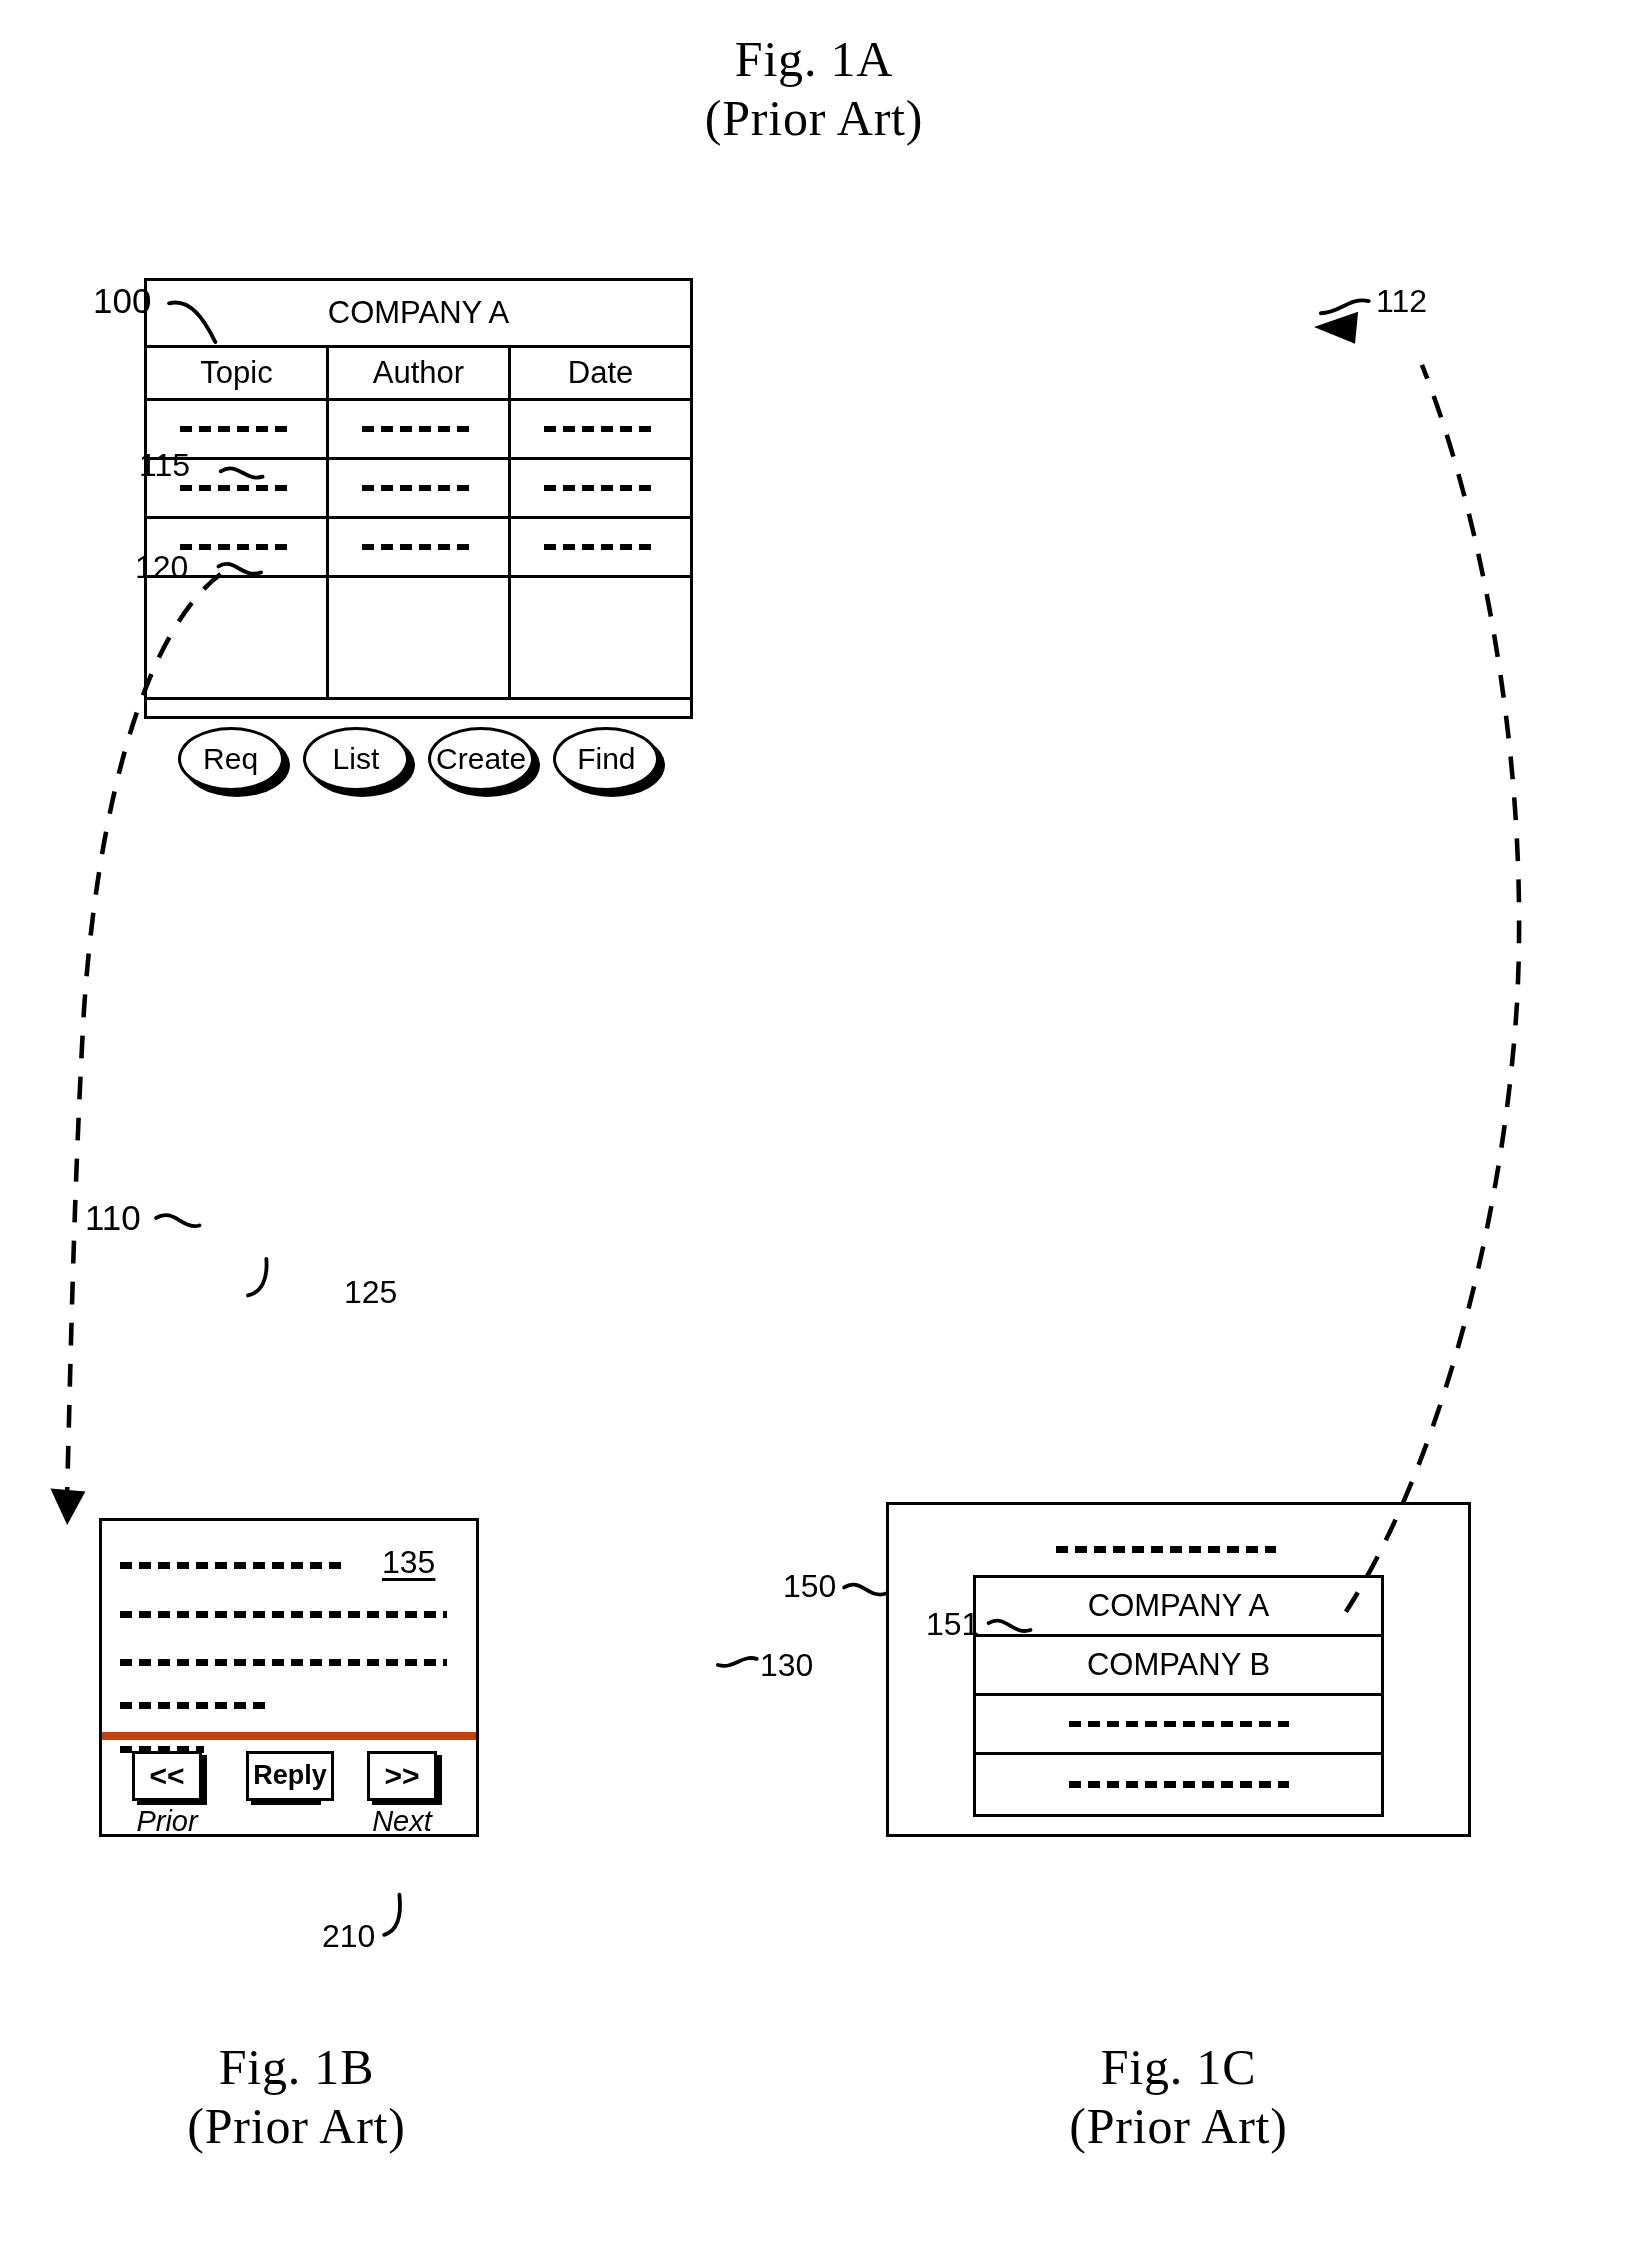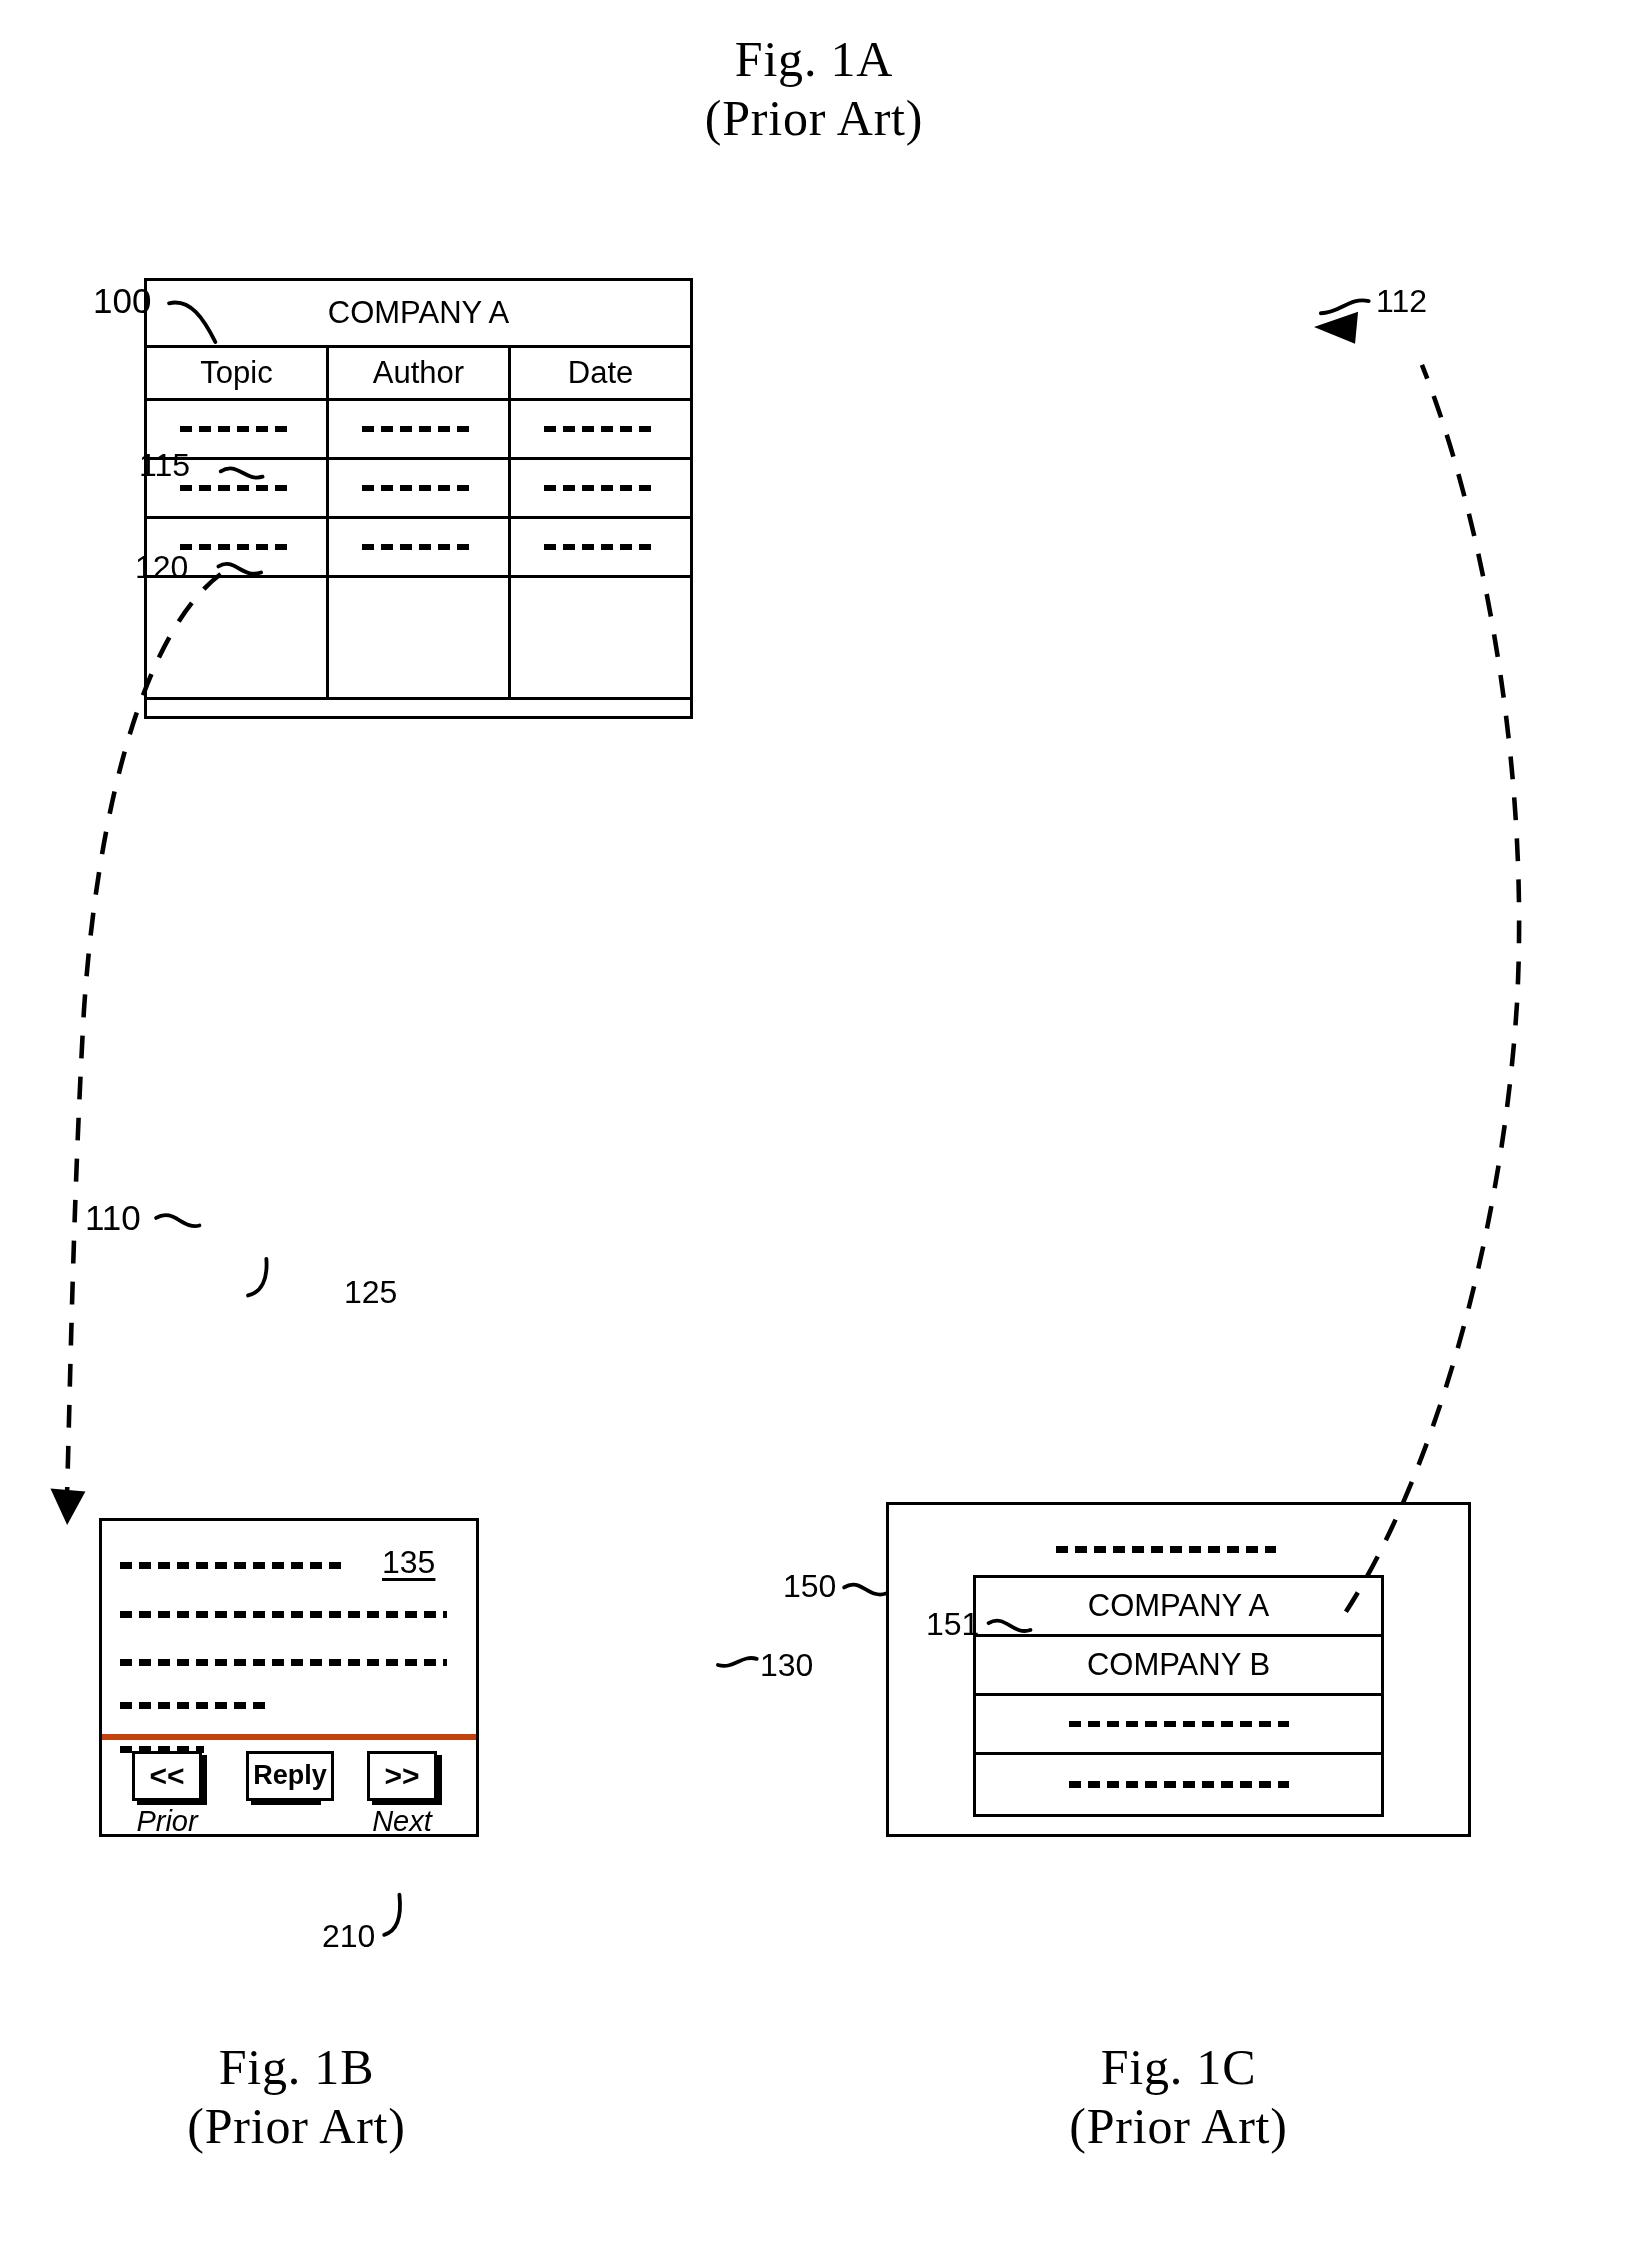--- a/index.html
+++ b/index.html
@@ -133,21 +133,21 @@
 
   
   #fig1b-window {
     left: 99px; top: 1518px;
     width: 380px; height: 319px;
     border: 3px solid #000;
     box-sizing: border-box;
   }
   #fig1b-body {
     height: 219px;
-    border-bottom: 6px solid #c2410c;
+    border-bottom: 8px solid #c2410c;
     position: relative;
     box-sizing: border-box;
     padding: 0;
   }
   .b-line { position: absolute; height: 6.8px;
     background-image: repeating-linear-gradient(to right,
       #000 0px, #000 12px, transparent 12px, transparent 19px);
   }
   #label-135 {
     position: absolute;
@@ -266,20 +266,38 @@
         <div class="dashline dl-cell"></div>
       </div>
   </div>
 
   <div class="row-blank">
     <div class="cell"></div>
     <div class="cell"></div>
     <div class="cell"></div>
   </div>
 
+  <div class="btn-row">
+    <div class="oval-btn">
+      <div class="shadow"></div>
+      <div class="face">Req</div>
+    </div>
+    <div class="oval-btn">
+      <div class="shadow"></div>
+      <div class="face">List</div>
+    </div>
+    <div class="oval-btn">
+      <div class="shadow"></div>
+      <div class="face">Create</div>
+    </div>
+    <div class="oval-btn">
+      <div class="shadow"></div>
+      <div class="face">Find</div>
+    </div>
+  </div>
 </div>
 
 <div class="abs ref bold" style="left:93px; top:281px;">100</div>
 <div class="abs ref" style="left:1376px; top:283px;">112</div>
 <div class="abs ref" style="left:139px; top:447px;">115</div>
 <div class="abs ref" style="left:135px; top:549px;">120</div>
 <div class="abs ref bold" style="left:85px; top:1198px;">110</div>
 <div class="abs ref" style="left:344px; top:1274px;">125</div>
 
 <div class="abs" id="fig1b-window">

